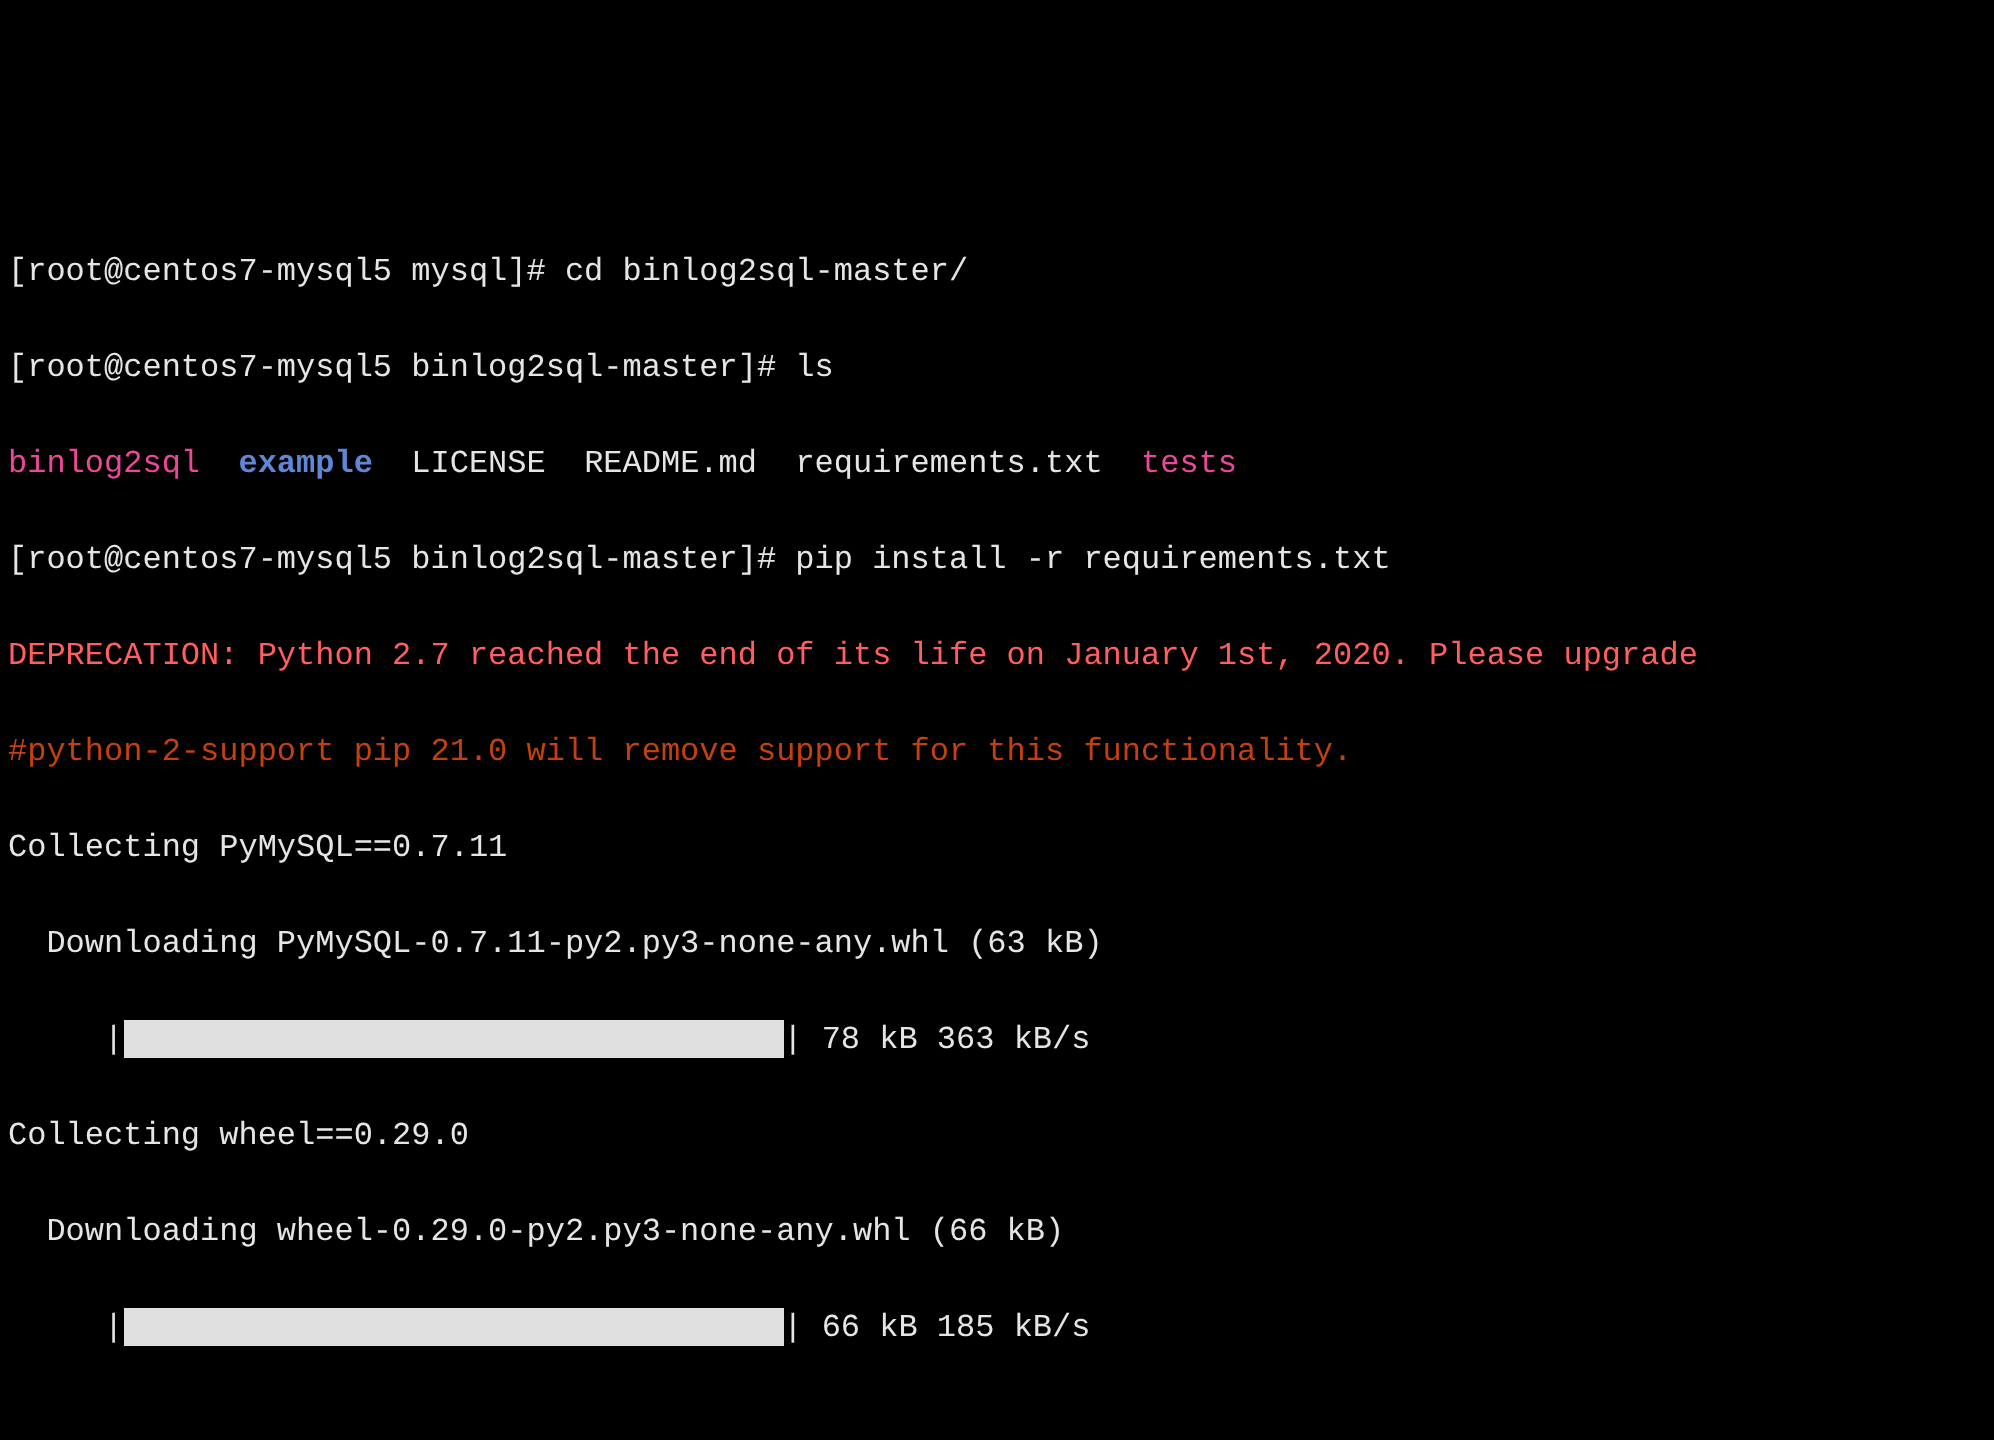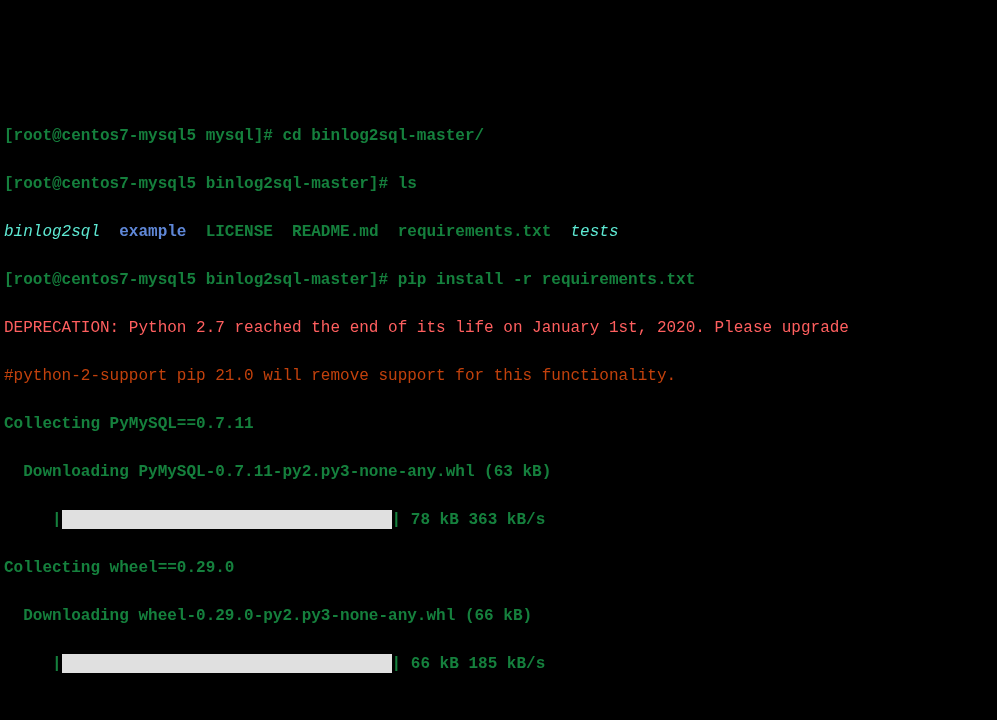--- a/index.html
+++ b/index.html
@@ -13,22 +13,22 @@
       font-family: 'Consolas', 'Monaco', 'Courier New', monospace;
       font-size: 16px;
       line-height: 1.5;
       padding: 4px;
       white-space: pre;
       overflow-x: hidden;
     }
     .line {
       white-space: pre;
     }
-    .white { color: #15803d; font-weight: bold; }
-    .cyan { color: #5eead4; font-style: italic; }
+    .white { color: #e5e5e5; }
+    .cyan { color: #ec4899; }
     .red { color: #ff5f5f; }
     .yellow { color: #c2410c; }
     .lightblue { color: #5f87d7; font-weight: bold; }
     .progress-bar {
       display: inline-block;
       background: #e0e0e0;
       height: 1.2em;
       width: 330px;
       vertical-align: text-bottom;
     }

